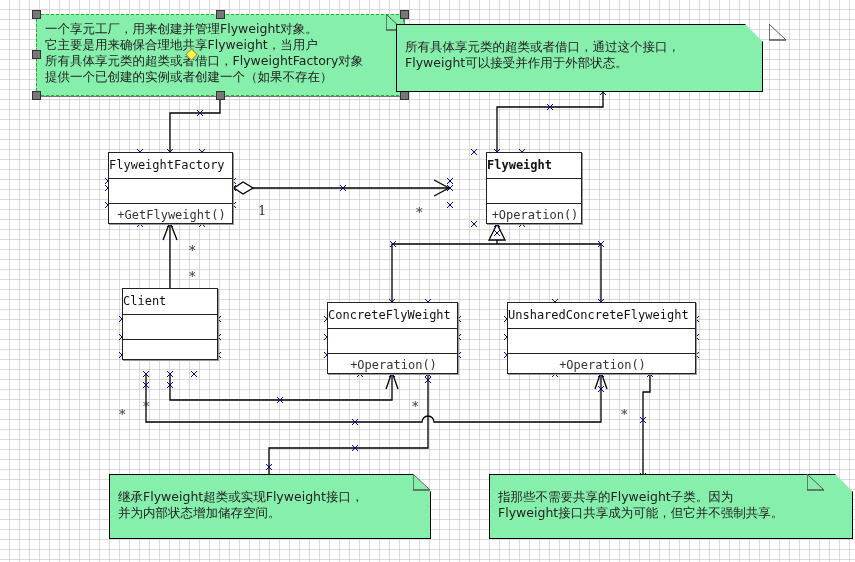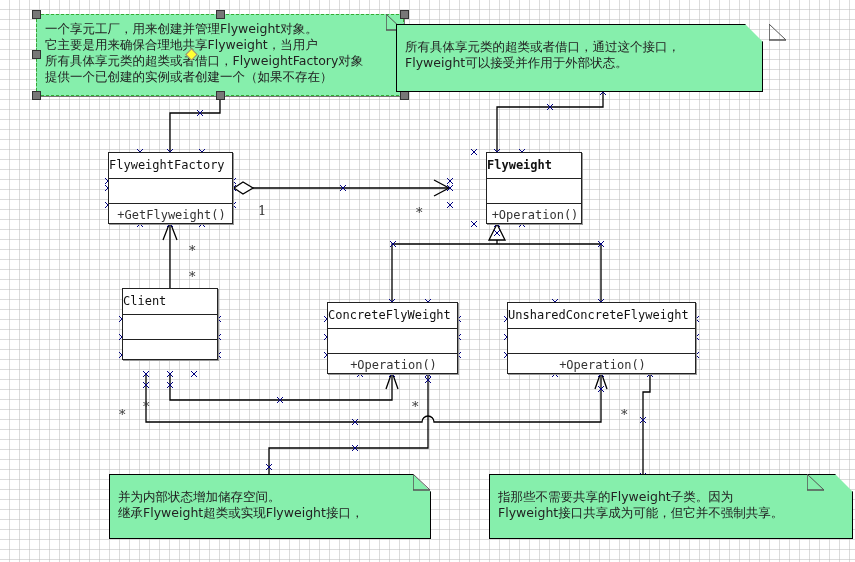--- a/index.html
+++ b/index.html
@@ -205,22 +205,22 @@
 <span class="mult" style="left:258px;top:203px;">1</span>
 <span class="mult" style="left:416px;top:205px;">*</span>
 <span class="mult" style="left:189px;top:243px;">*</span>
 <span class="mult" style="left:189px;top:269px;">*</span>
 <span class="mult" style="left:143px;top:399px;">*</span>
 <span class="mult" style="left:119px;top:407px;">*</span>
 <span class="mult" style="left:412px;top:399px;">*</span>
 <span class="mult" style="left:621px;top:407px;">*</span>
 
 <div class="note" style="left:109px;top:474px;width:322px;height:65px;padding-top:14px;">
+  <span class="line">继承Flyweight超类或实现Flyweight接口，</span>
   <span class="line">并为内部状态增加储存空间。</span>
-  <span class="line">继承Flyweight超类或实现Flyweight接口，</span>
 </div>
 <svg class="fold" style="left:413px;top:474px;position:absolute;" width="18" height="18">
     <path d="M0 0 V16 H17" fill="none" stroke="#555" stroke-width="1.5"></path>
     <path d="M0 0 L17 16" stroke="#555" fill="none"></path>
   </svg>
 
 <div class="note" style="left:461px;top:474px;width:364px;height:65px;padding-top:14px;margin-left:28px;">
   <span class="line">指那些不需要共享的Flyweight子类。因为</span>
   <span class="line">Flyweight接口共享成为可能，但它并不强制共享。</span>
 </div>

